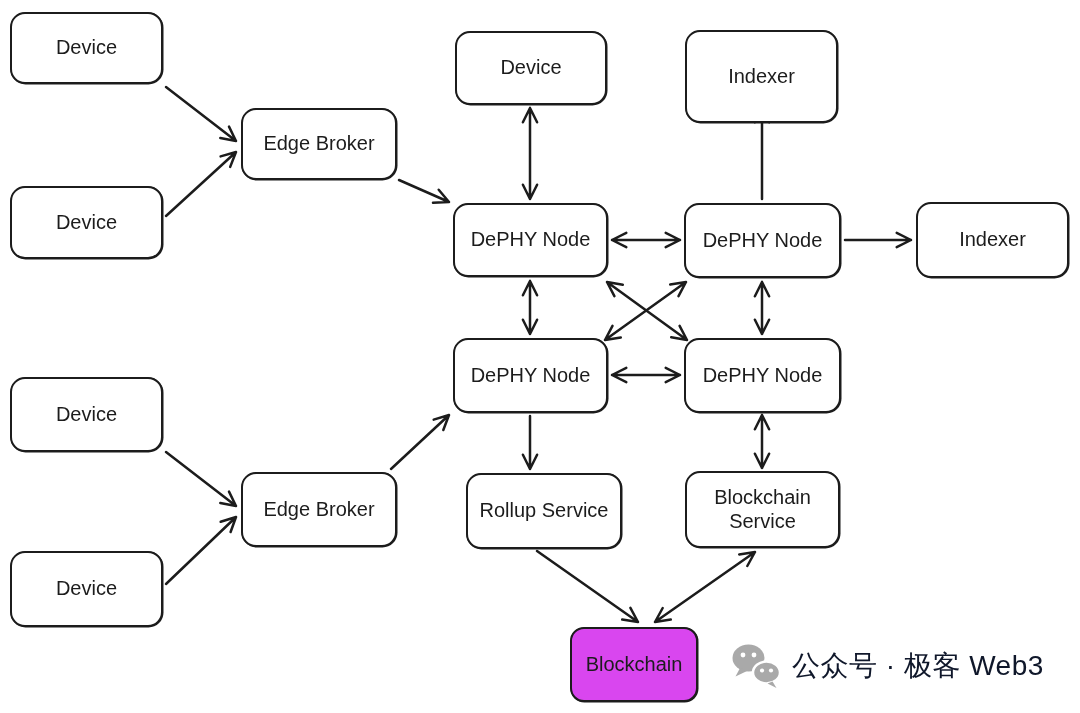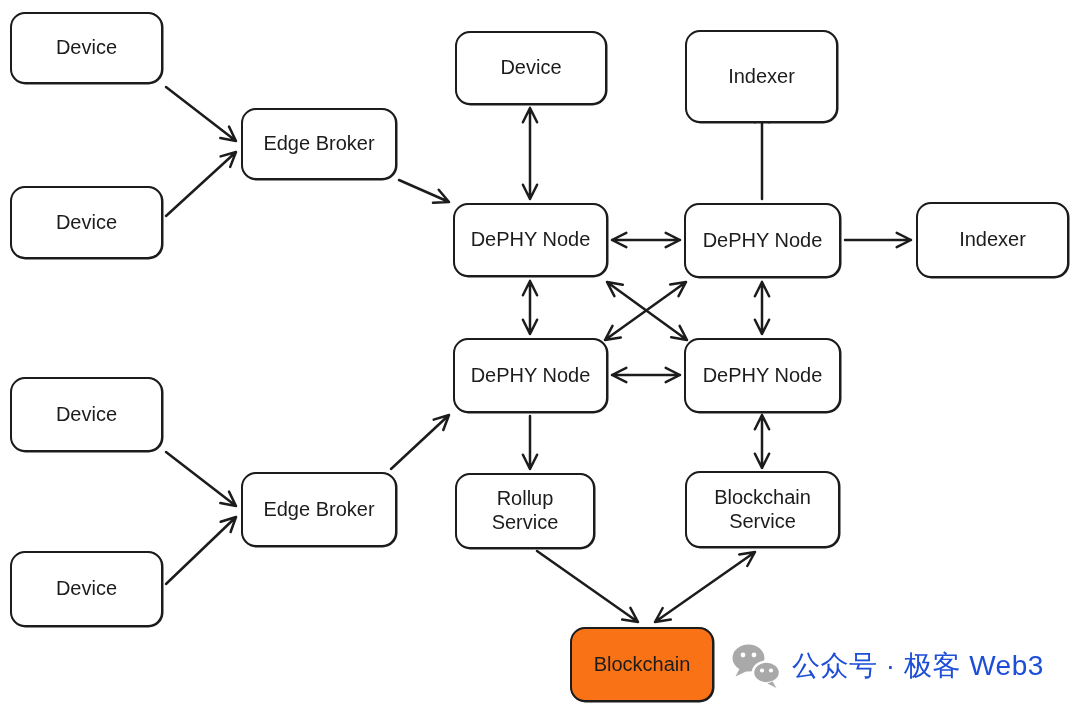--- a/index.html
+++ b/index.html
@@ -82,21 +82,21 @@
       </g>
       <circle cx="12" cy="12" r="2.4" fill="#ffffff"></circle>
       <circle cx="23" cy="12" r="2.4" fill="#ffffff"></circle>
       <g class="wm-icon-fill" fill="#a9a9a9">
         <ellipse cx="35.5" cy="29.5" rx="13.5" ry="11" stroke="#ffffff" stroke-width="2.5"></ellipse>
         <path d="M41.5 38.5 L45.5 45 L36.5 40.5 Z"></path>
       </g>
       <circle cx="31" cy="27.5" r="2.1" fill="#ffffff"></circle>
       <circle cx="40" cy="27.5" r="2.1" fill="#ffffff"></circle>
     </svg>
-    <span class="wm-text" style="color: #1d4ed8;">公众号 · 极客 Web3</span>
+    <span class="wm-text" style="color: #0f172a;">公众号 · 极客 Web3</span>
   </div>
 <div class="node" style="left: 10px; top: 12px; width: 153px; height: 72px; border-color: rgb(28, 28, 28); background: rgb(255, 255, 255);">
       <span>Device</span>
     </div>
     <div class="node" style="left: 10px; top: 186px; width: 153px; height: 73px; border-color: rgb(28, 28, 28); background: rgb(255, 255, 255);">
       <span>Device</span>
     </div>
     <div class="node" style="left: 241px; top: 108px; width: 156px; height: 72px; border-color: rgb(28, 28, 28); background: rgb(255, 255, 255);">
       <span>Edge Broker</span>
     </div>
@@ -123,22 +123,22 @@
     </div>
     <div class="node" style="left: 10px; top: 377px; width: 153px; height: 75px; border-color: rgb(28, 28, 28); background: rgb(255, 255, 255);">
       <span>Device</span>
     </div>
     <div class="node" style="left: 10px; top: 551px; width: 153px; height: 76px; border-color: rgb(28, 28, 28); background: rgb(255, 255, 255);">
       <span>Device</span>
     </div>
     <div class="node" style="left: 241px; top: 472px; width: 156px; height: 75px; border-color: rgb(28, 28, 28); background: rgb(255, 255, 255);">
       <span>Edge Broker</span>
     </div>
-    <div class="node" style="left: 455px; top: 473px; width: 140px; height: 76px; border-color: rgb(28, 28, 28); background: rgb(255, 255, 255);">
+    <div class="node" style="left: 466px; top: 473px; width: 156px; height: 76px; border-color: rgb(28, 28, 28); background: rgb(255, 255, 255);">
       <span>Rollup Service</span>
     </div>
     <div class="node" style="left: 685px; top: 471px; width: 155px; height: 77px; border-color: rgb(28, 28, 28); background: rgb(255, 255, 255);">
       <span>Blockchain Service</span>
     </div>
-    <div class="node" style="left: 570px; top: 627px; width: 144px; height: 75px; border-color: rgb(28, 28, 28); background: #f97316;">
+    <div class="node" style="left: 570px; top: 627px; width: 128px; height: 75px; border-color: rgb(28, 28, 28); background: #d946ef; border-radius: 14px;">
       <span>Blockchain</span>
     </div>
   </div>
 
 </body></html>

